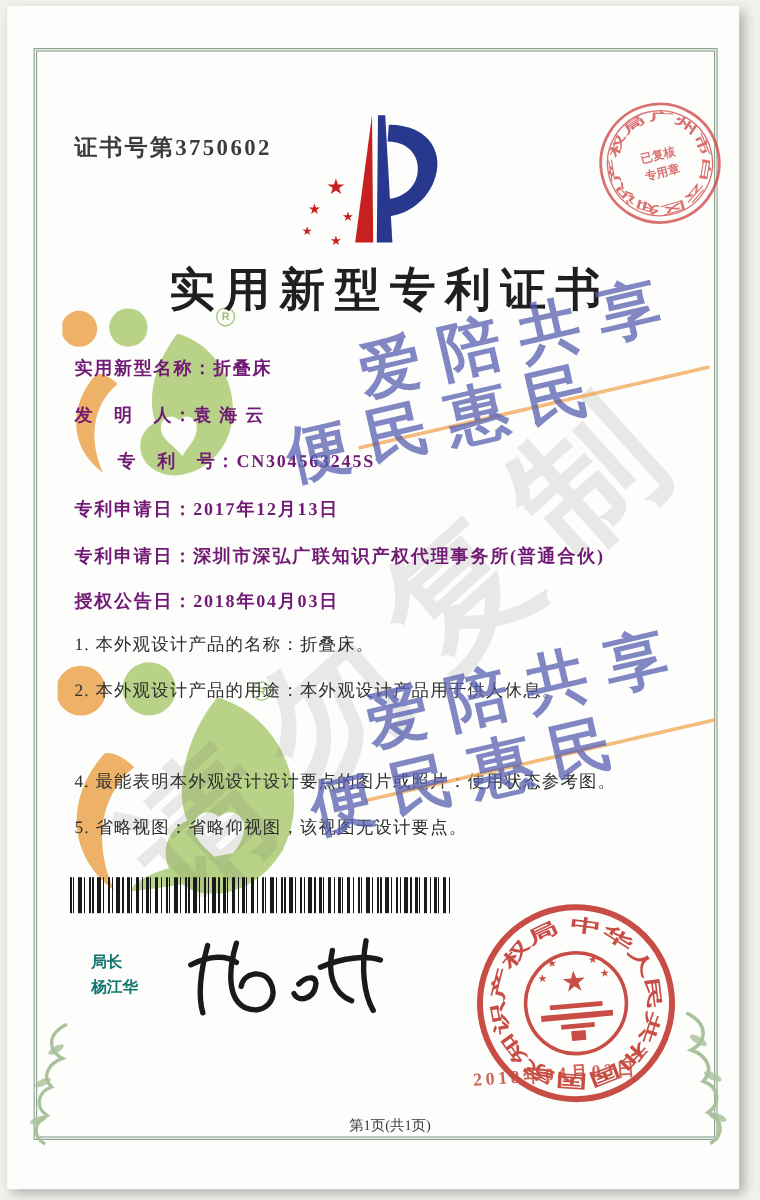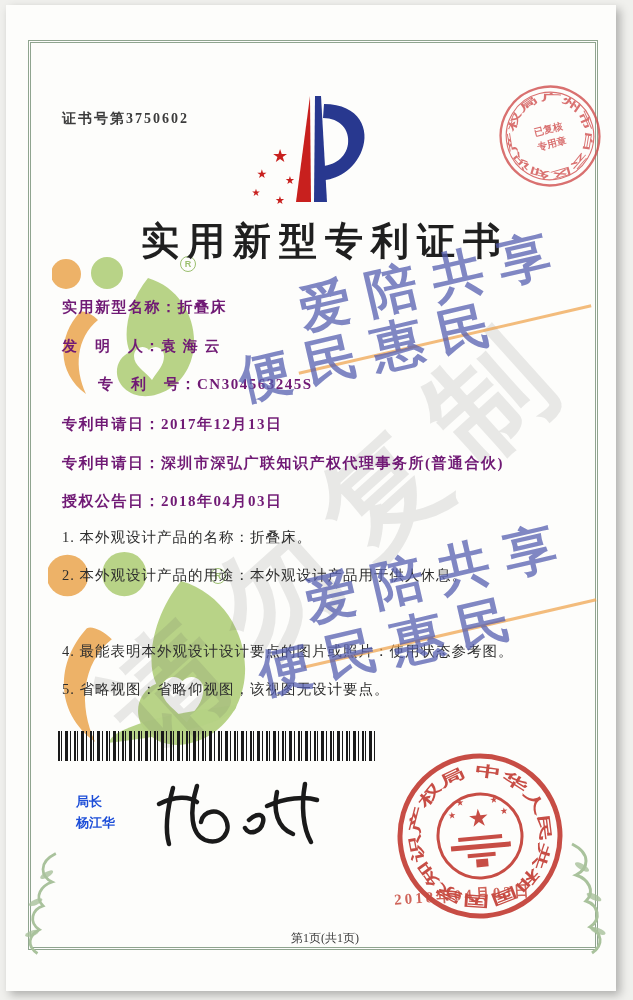--- a/index.html
+++ b/index.html
@@ -3,29 +3,29 @@
 <meta charset="utf-8">
 <style>
   html,body{margin:0;padding:0;background:#e9e9e6;}
   .stage{position:relative;width:633px;height:1000px;background:#f0f0ed;overflow:hidden;
          font-family:"Liberation Serif","DejaVu Serif",serif;}
   .page{position:absolute;left:6px;top:5px;width:610px;height:986px;background:#fdfdfb;
         box-shadow:4px 4px 9px rgba(0,0,0,.28);}
   .frame{position:absolute;left:28px;top:40px;width:570px;height:910px;box-sizing:border-box;
          border:3px double #8fa48f;}
   .abs{position:absolute;}
-  .cert-no{left:62px;top:110px;font-size:14px;font-weight:bold;color:#3c3c3c;letter-spacing:2px;z-index:3;}
+  .cert-no{left:62px;top:110px;font-size:19px;font-weight:bold;color:#3c3c3c;letter-spacing:2px;z-index:3;}
   .title{left:40px;top:216px;width:570px;text-align:center;font-size:38px;font-weight:bold;
          letter-spacing:8px;color:#1f1f1f;z-index:3;}
   .field{left:62px;font-size:15px;font-weight:bold;color:#701a75;letter-spacing:1.5px;z-index:3;white-space:nowrap;}
   .item{left:62px;font-size:14.5px;font-weight:normal;color:#2e2e2e;letter-spacing:1px;z-index:3;white-space:nowrap;}
   .barcode{left:58px;top:731px;width:318px;height:30px;z-index:4;
     background:repeating-linear-gradient(90deg,#1a1a1a 0 2px,transparent 2px 3px,#1a1a1a 3px 4px,
       transparent 4px 7px,#1a1a1a 7px 10px,transparent 10px 12px,#1a1a1a 12px 13px,transparent 13px 16px);}
-  .director{left:76px;top:792px;font-size:13px;font-weight:bold;color:#1d4ed8;line-height:1.6;z-index:3;}
+  .director{left:76px;top:792px;font-size:13px;font-weight:bold;color:#0f766e;line-height:1.6;z-index:3;}
   .footer{left:40px;top:930px;width:570px;text-align:center;font-size:12px;color:#3a3a3a;z-index:3;}
   .sig{left:145px;top:770px;z-index:4;}
   .seal-bottom{left:392px;top:748px;z-index:5;opacity:.9;transform:rotate(-5deg);}
   .seal-date{left:394px;top:886px;font-size:15px;font-weight:bold;color:#c84a3e;letter-spacing:3px;
              transform:rotate(-4deg);opacity:.85;z-index:5;}
   .seal-top{left:496px;top:82px;z-index:5;opacity:.78;transform:rotate(-14deg);}
   .wm-blue{z-index:6;transform:rotate(-13deg);transform-origin:left top;
            font-family:"Liberation Sans","DejaVu Sans",sans-serif;font-weight:bold;font-size:52px;
            letter-spacing:16px;color:rgba(85,95,176,.75);white-space:nowrap;}
   .wm-line{z-index:6;width:300px;height:0;border-top:3px solid rgba(238,160,70,.7);transform:rotate(-13deg);}

